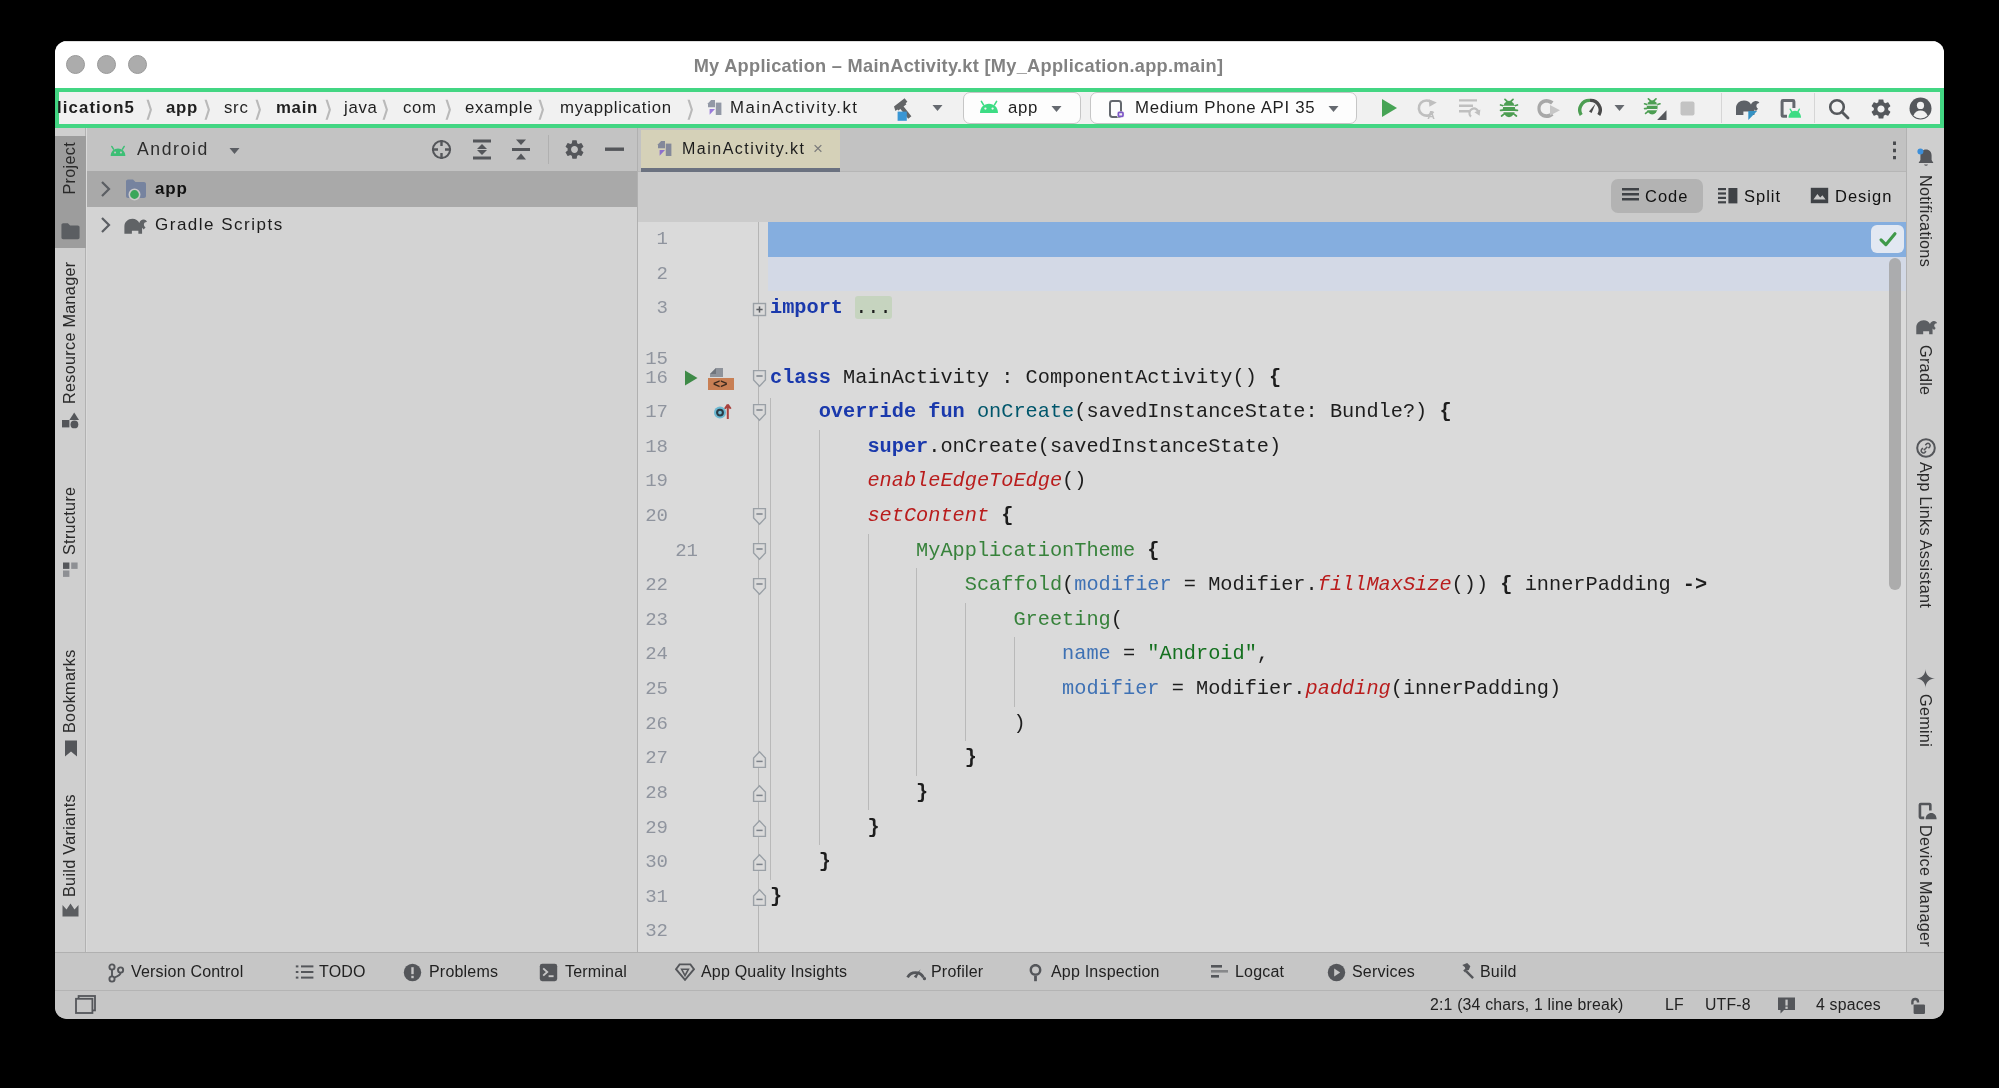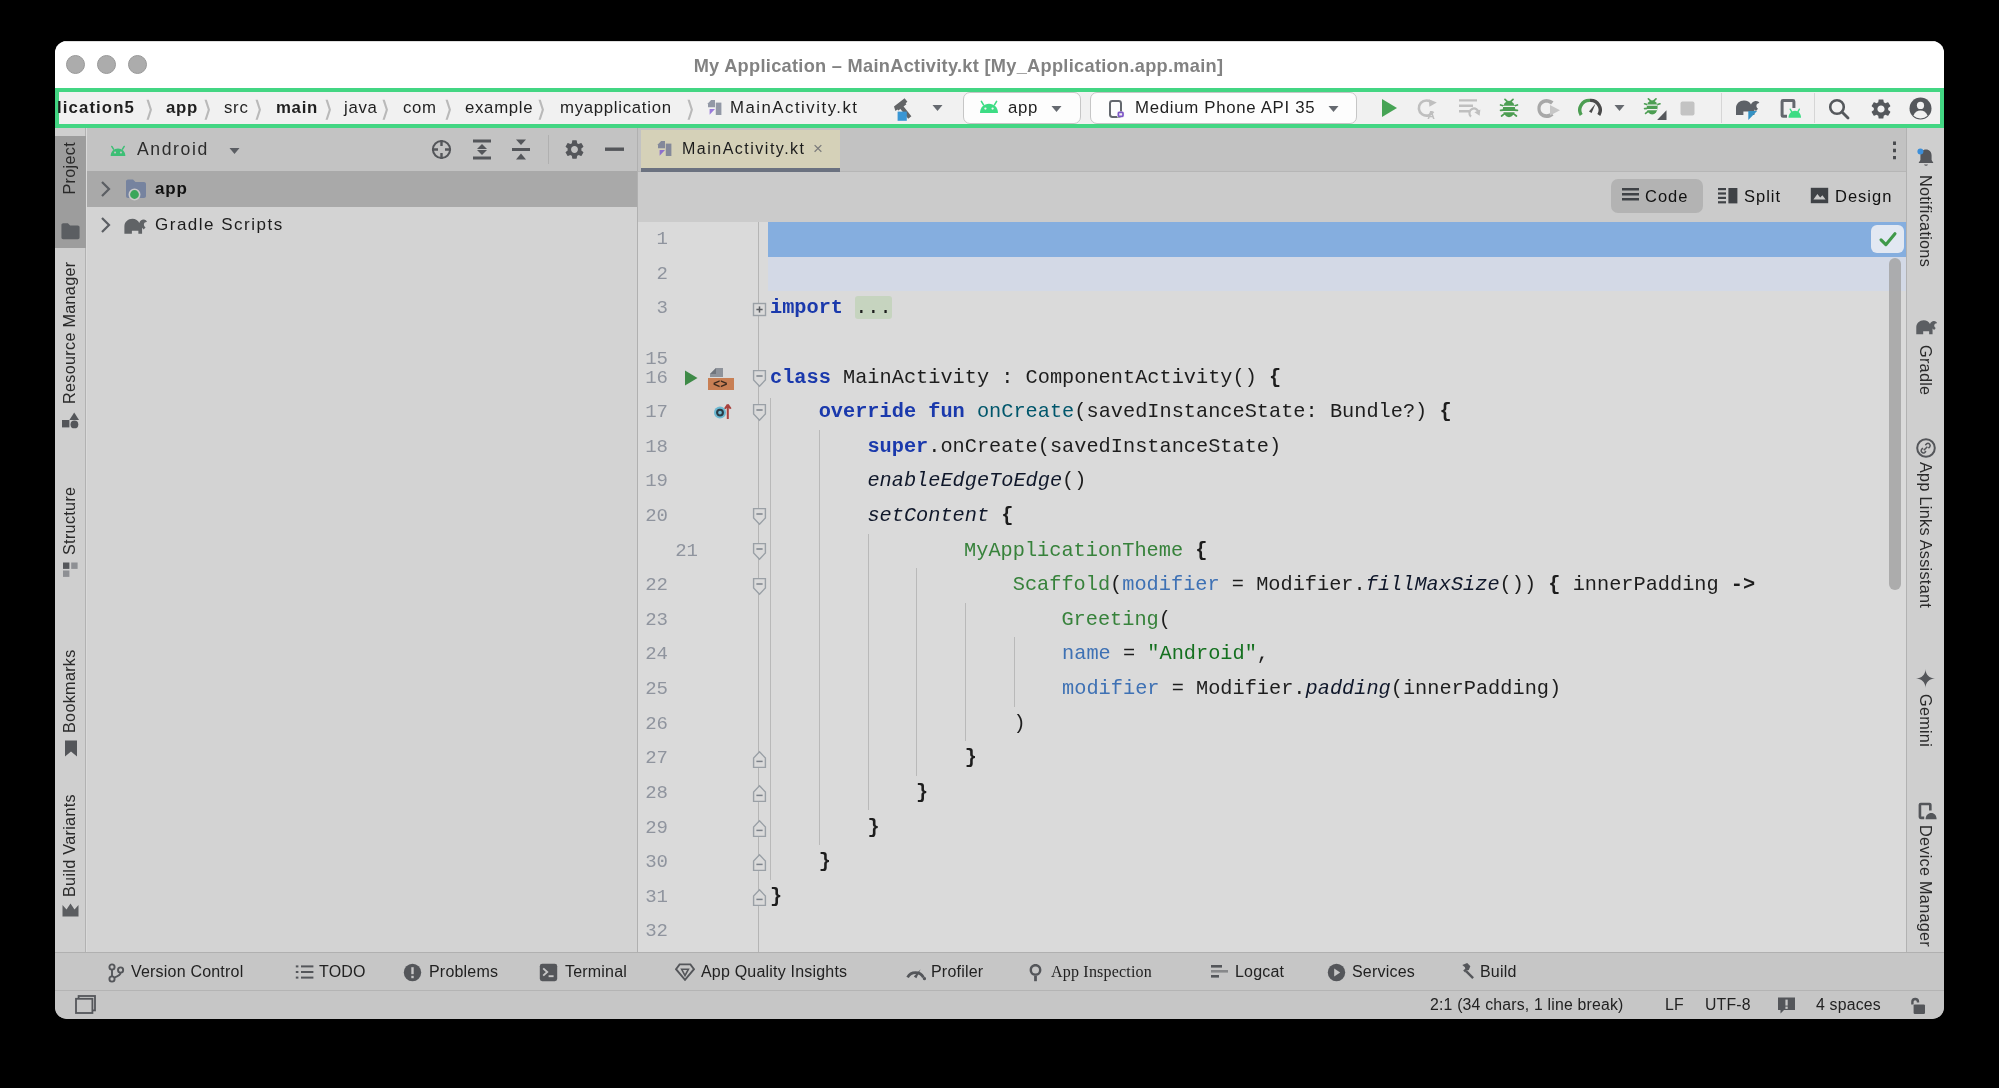--- a/index.html
+++ b/index.html
@@ -21,22 +21,22 @@
 .vtextr{position:absolute;white-space:nowrap;writing-mode:vertical-rl;font-size:16.2px;letter-spacing:0.3px;color:#2a2a2a;left:9px;}
 #ppanel{position:absolute;left:32px;top:87px;width:550px;height:824px;background:#d3d3d3;text-align:right;}
 #phead{position:absolute;left:0;top:0;width:550px;height:43px;background:#c3c3c3;}
 #editor{position:absolute;left:583px;top:87px;width:1268px;height:824px;background:#dadada;}
 #tabstrip{position:absolute;left:0;top:0;width:1268px;height:44px;background:#c2c2c2;}
 #edbar{position:absolute;left:0;top:44px;width:1268px;height:50px;background:#cbcbcb;}
 .code-row{position:absolute;left:132px;white-space:pre;font-family:"Liberation Mono",monospace;font-size:20.3px;line-height:34.62px;height:34.62px;color:#1d1d1d;}
 .lnum{position:absolute;left:0px;width:30px;text-align:right;font-family:"Liberation Mono",monospace;font-size:19px;line-height:34.62px;height:34.62px;color:#8f949e;}
 .kw{color:#1a39ac;font-weight:bold;}
 .fn{color:#00566b;}
-.it{color:#0f172a;font-style:italic;}
-.cp{color:#37823b;margin-left:48px;}
+.it{color:#b91c1c;font-style:italic;}
+.cp{color:#37823b;}
 .pm{color:#3e71b4;}
 .str{color:#14701f;}
 .bld{font-weight:bold;}
 .iguide{position:absolute;width:1px;background:#b9b9b9;}
 #botbar{position:absolute;left:0;top:911px;width:1889px;height:38px;background:#c6c6c6;border-top:1px solid #b0b0b0;}
 .bitem{position:absolute;top:0;height:38px;line-height:38px;font-size:16px;letter-spacing:0.2px;color:#222;white-space:nowrap;}
 #statusbar{position:absolute;left:0;top:949px;width:1889px;height:29px;background:#c6c6c6;border-top:1px solid #b4b4b4;}
 .sitem{position:absolute;top:0;height:29px;line-height:28px;font-size:15.8px;letter-spacing:0.2px;color:#222;white-space:nowrap;}
 .icon{position:absolute;}
 svg{display:block;}
@@ -647,21 +647,21 @@
           <circle cx="19.4" cy="15.6" r="1.7" fill="#54565a"></circle>
         </svg>
       </span>
       <span class="bitem" style="left:876px;">Profiler</span>
     <span class="icon" style="left:972px;top:10px;">
         <svg width="17" height="19" viewBox="0 0 17 19">
           <path d="M8.5 1 C11.8 1 14.4 3.6 14.4 6.9 C14.4 10.2 11.8 12.8 8.5 12.8 C5.2 12.8 2.6 10.2 2.6 6.9 C2.6 3.6 5.2 1 8.5 1 Z M8.5 3.4 A3.5 3.5 0 1 0 8.5 10.4 A3.5 3.5 0 0 0 8.5 3.4 Z" fill="#54565a"></path>
           <rect x="7.1" y="12.8" width="2.8" height="5.4" fill="#54565a"></rect>
         </svg>
       </span>
-      <span class="bitem" style="left:996px;font-family:Liberation Serif, serif;">App Inspection</span>
+      <span class="bitem" style="left:996px;">App Inspection</span>
     <span class="icon" style="left:1155px;top:11px;">
         <svg width="19" height="15" viewBox="0 0 19 15">
           <g fill="#54565a">
             <rect x="1" y="1" width="11" height="2.6"></rect>
             <rect x="1" y="6" width="17" height="2.6" opacity="0.55"></rect>
             <rect x="1" y="11" width="8" height="2.6"></rect>
           </g>
         </svg>
       </span>
       <span class="bitem" style="left:1180px;">Logcat</span>

